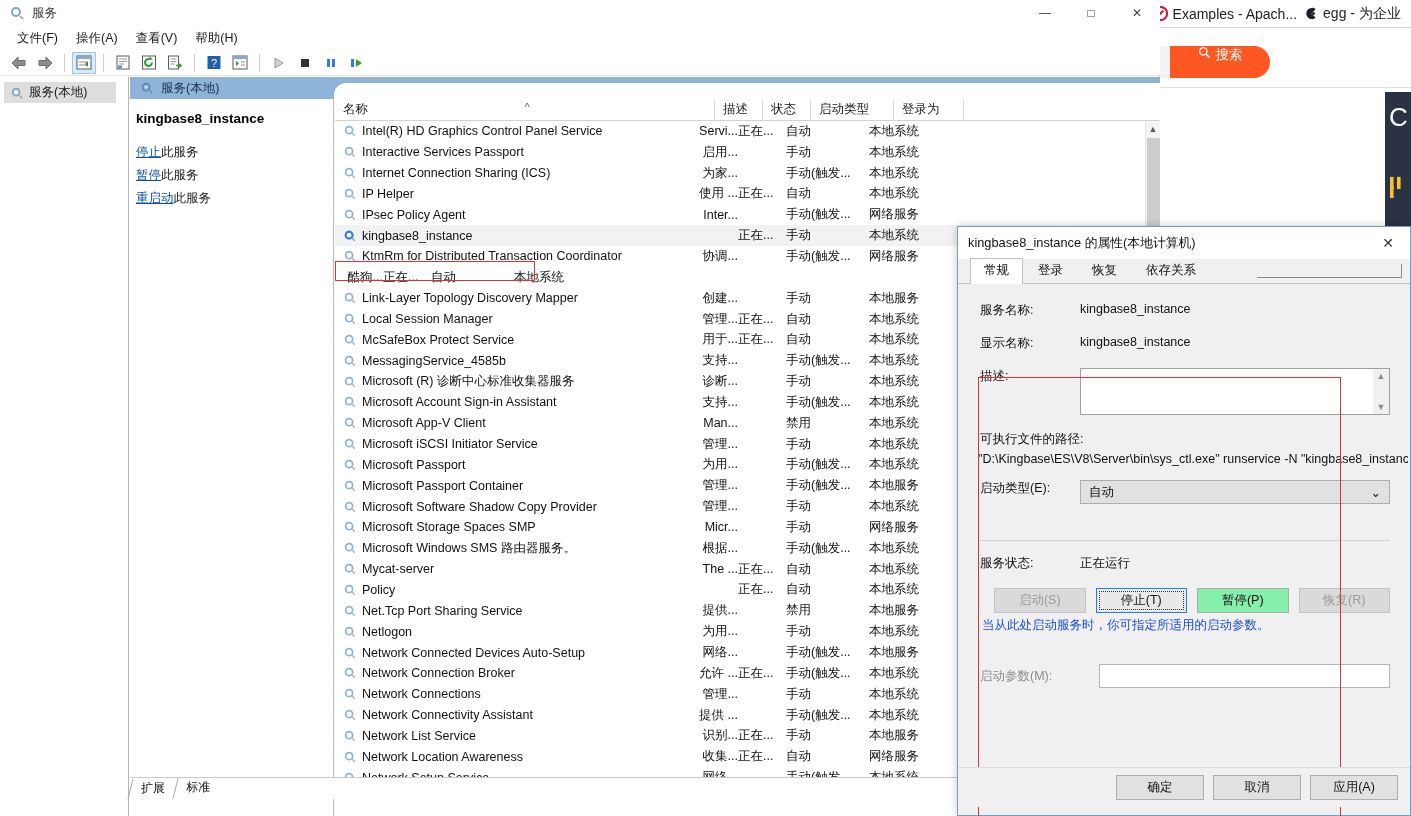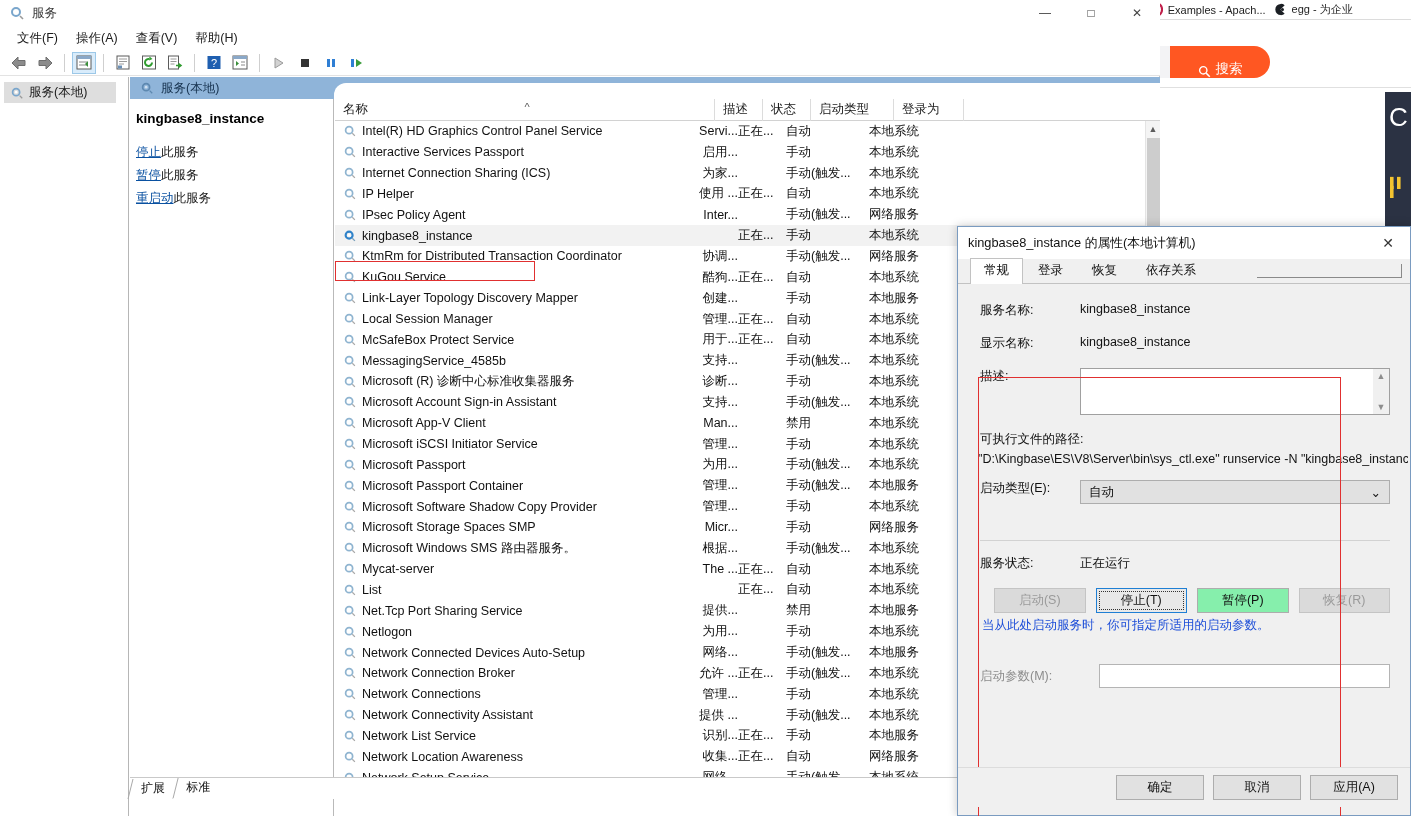--- a/index.html
+++ b/index.html
@@ -11,44 +11,44 @@
     font-size: 12px;
     background: #ffffff;
   }
 
   
   #browser-layer {
     position: absolute; left: 0; top: 0; width: 1411px; height: 816px;
     background: #ffffff;
   }
   #browser-tabstrip {
-    position: absolute; left: 1120px; top: 0; width: 291px; height: 20px;
+    position: absolute; left: 1120px; top: 0; width: 291px; height: 28px;
     background: #ffffff;
     display: flex; align-items: center; gap: 6px;
     padding-left: 4px;
-    font-size: 11px; color: #222;
+    font-size: 14px; color: #222;
     white-space: nowrap;
     border-bottom: 1px solid #dcdcdc;
   }
   .tab-chip { display: flex; align-items: center; gap: 5px; }
   .tab-favicon { width: 15px; height: 15px; flex: 0 0 15px; }
   #browser-toolbar {
     position: absolute; left: 1120px; top: 33px; width: 291px; height: 55px;
     background: #ffffff;
     border-bottom: 1px solid #e0e0e0;
   }
   #omnibox-left {
     position: absolute; left: 1122px; top: 46px; width: 48px; height: 32px;
     background: #f3f3f5; border-radius: 16px 0 0 16px;
   }
   #search-pill {
     position: absolute; left: 1170px; top: 46px; width: 100px; height: 32px;
     background: #ff5722; border-radius: 0 16px 16px 0;
     color: #fff; font-size: 13.5px;
-    display: flex; align-items: flex-end; justify-content: center; gap: 5px;
+    display: flex; align-items: flex-start; justify-content: center; gap: 5px;
   }
   #page-dark-card {
     position: absolute; left: 1385px; top: 92px; width: 26px; height: 148px;
     background: #2b3243;
     color: #fff;
   }
   #page-dark-card .big-c {
     position: absolute; left: 4px; top: 10px;
     font-size: 26px; color: #ffffff; font-weight: 300;
   }
@@ -649,28 +649,20 @@
                   <path d="M10.6 10.6 L13.6 13.6" stroke="#a8a8a8" stroke-width="1.4"></path>
                 </svg>
                 <span>KtmRm for Distributed Transaction Coordinator</span>
               </div>
               <div class="c-desc">协调...</div>
               <div class="c-state"></div>
               <div class="c-start">手动(触发...</div>
               <div class="c-logon">网络服务</div>
             </div>
             <div class="row">
-              <div class="c-name">
-                <svg class="gear" viewBox="0 0 16 16">
-                  <circle cx="7" cy="7" r="4" fill="none" stroke="#8fb4d0" stroke-width="2"></circle>
-                  <circle cx="7" cy="7" r="1.4" fill="#ffffff"></circle>
-                  <path d="M10.6 10.6 L13.6 13.6" stroke="#a8a8a8" stroke-width="1.4"></path>
-                </svg>
-                <span>KuGou Service</span>
-              </div>
               <div class="c-desc">酷狗...</div>
               <div class="c-state">正在...</div>
               <div class="c-start">自动</div>
               <div class="c-logon">本地系统</div>
             </div>
             <div class="row">
               <div class="c-name">
                 <svg class="gear" viewBox="0 0 16 16">
                   <circle cx="7" cy="7" r="4" fill="none" stroke="#8fb4d0" stroke-width="2"></circle>
                   <circle cx="7" cy="7" r="1.4" fill="#ffffff"></circle>
@@ -865,21 +857,21 @@
               <div class="c-start">自动</div>
               <div class="c-logon">本地系统</div>
             </div>
             <div class="row">
               <div class="c-name">
                 <svg class="gear" viewBox="0 0 16 16">
                   <circle cx="7" cy="7" r="4" fill="none" stroke="#8fb4d0" stroke-width="2"></circle>
                   <circle cx="7" cy="7" r="1.4" fill="#ffffff"></circle>
                   <path d="M10.6 10.6 L13.6 13.6" stroke="#a8a8a8" stroke-width="1.4"></path>
                 </svg>
-                <span>List</span>
+                <span>Policy</span>
               </div>
               <div class="c-desc"></div>
               <div class="c-state">正在...</div>
               <div class="c-start">自动</div>
               <div class="c-logon">本地系统</div>
             </div>
             <div class="row">
               <div class="c-name">
                 <svg class="gear" viewBox="0 0 16 16">
                   <circle cx="7" cy="7" r="4" fill="none" stroke="#8fb4d0" stroke-width="2"></circle>

